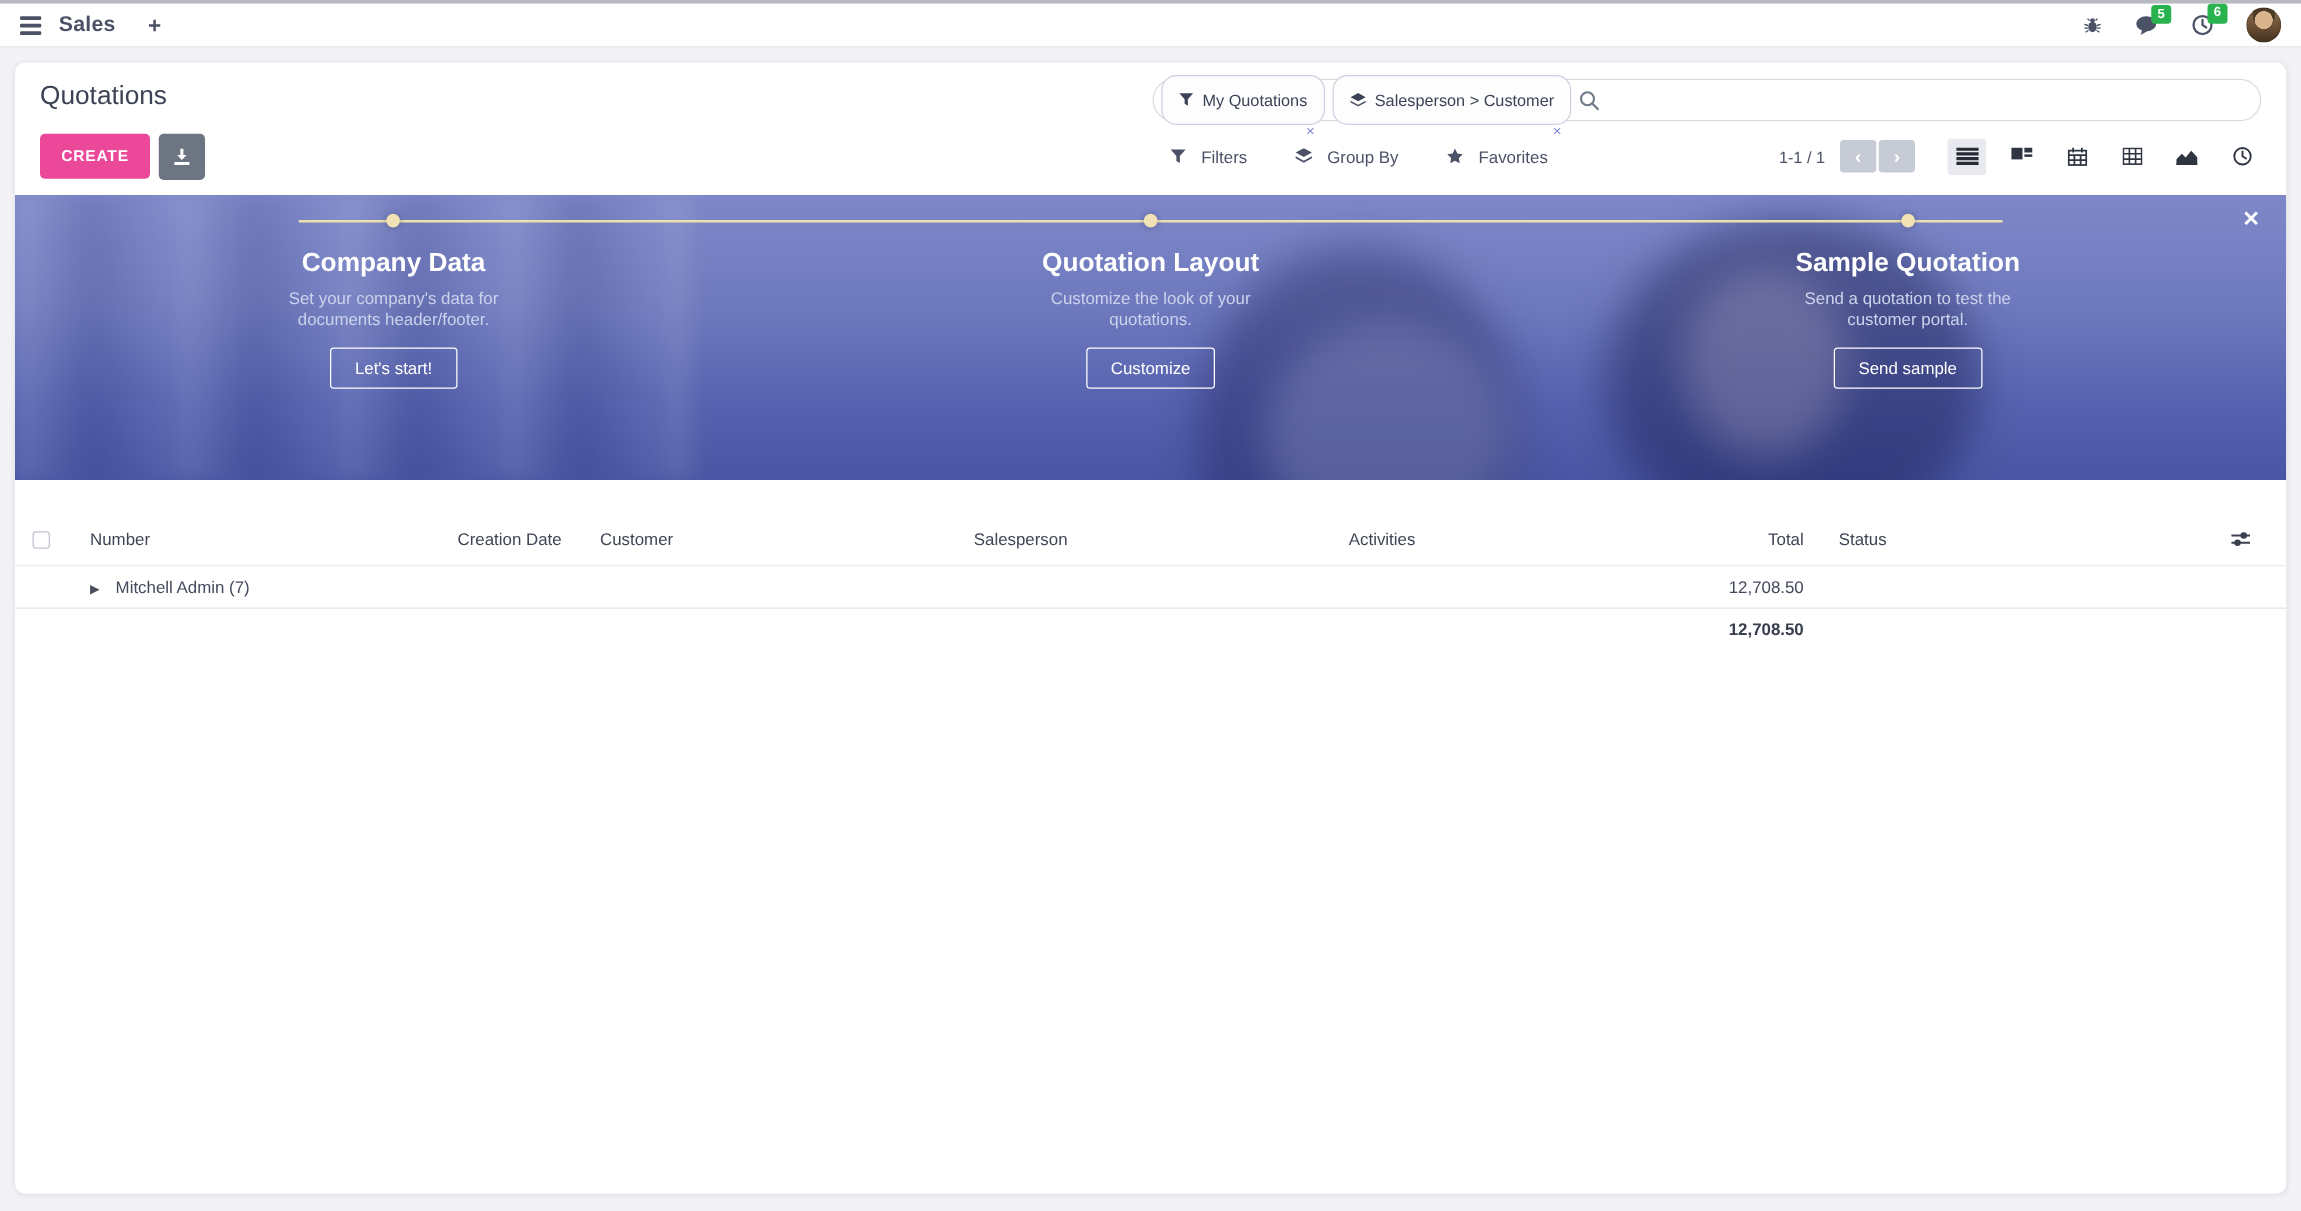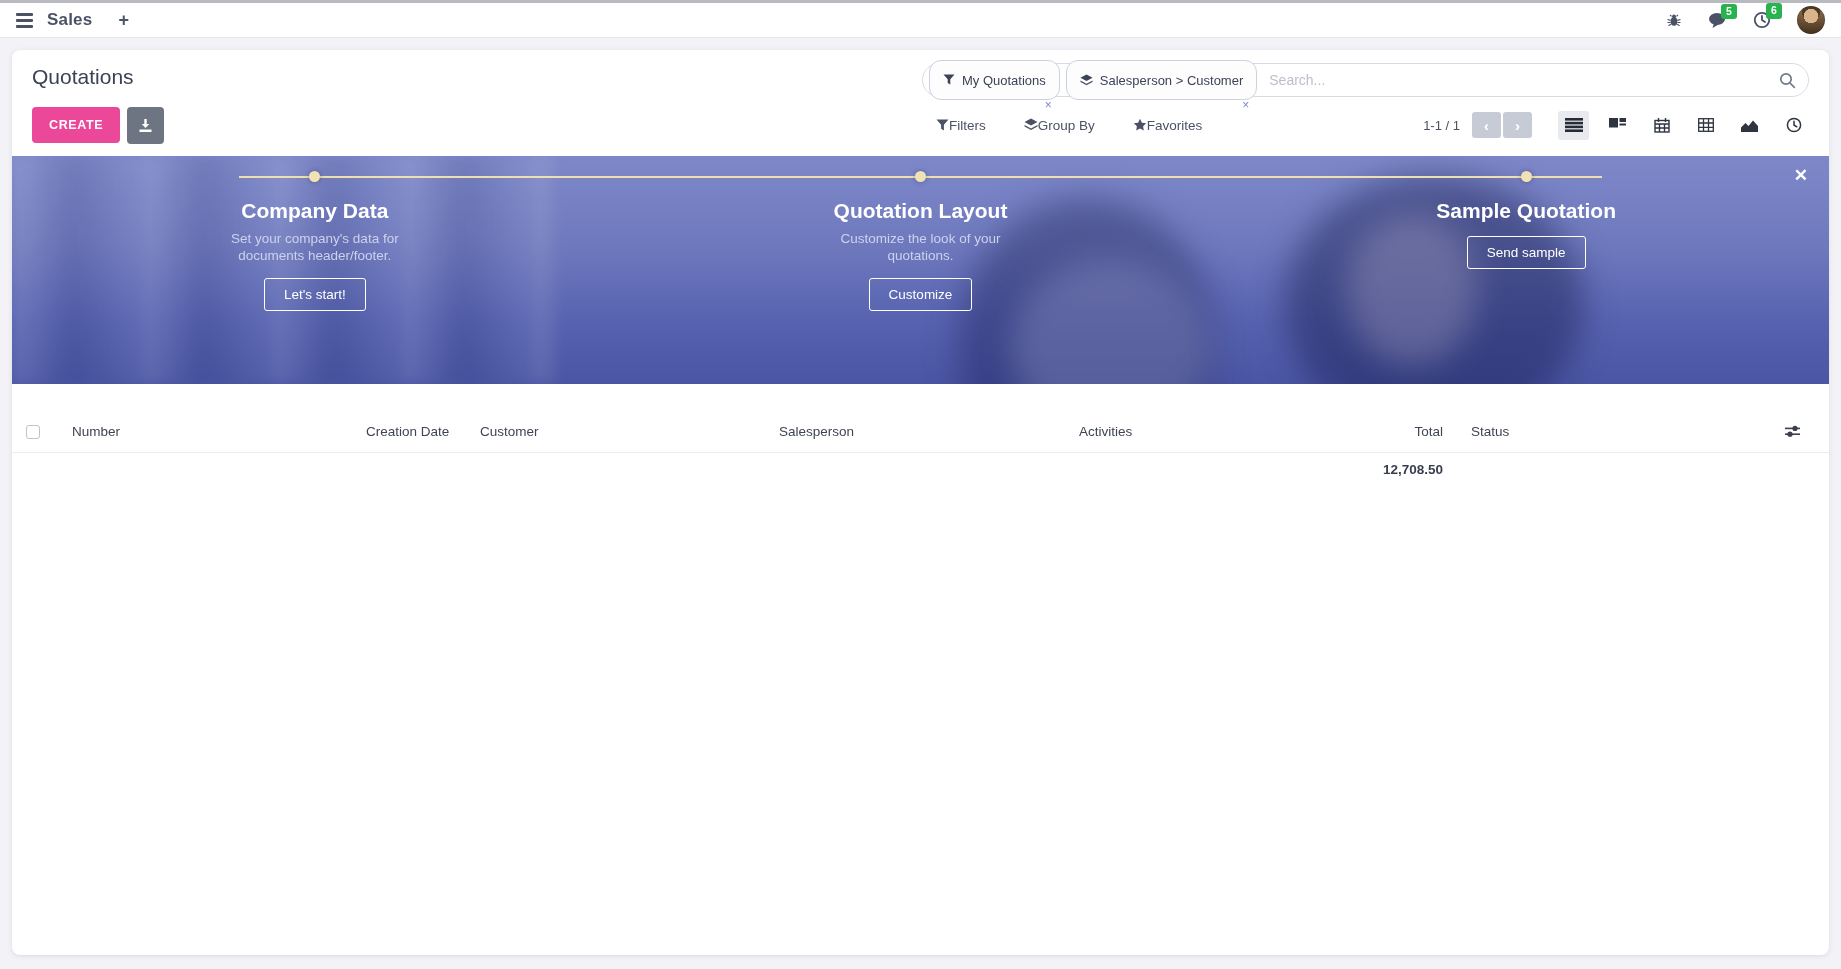--- a/index.html
+++ b/index.html
@@ -65,21 +65,21 @@
     font-family:inherit; font-size:12.5px; font-weight:700; letter-spacing:.6px;
     padding:11px 17px; border-radius:4px;
   }
   .btn-download {
     background:#6d7482; border:none; cursor:pointer; margin-left:7px;
     width:37px; height:37px; border-radius:4px;
     display:inline-flex; align-items:center; justify-content:center;
   }
   .cp-right { margin-left:auto; width:887px; display:flex; align-items:center; }
   .search-menus { display:flex; gap:38px; padding-left:14px; }
-  .menu-item { display:inline-flex; align-items:center; gap:0; font-size:13.5px; color:#4b5266; cursor:pointer; }
+  .menu-item { display:inline-flex; align-items:center; gap:12px; font-size:13.5px; color:#4b5266; cursor:pointer; }
   .pager { margin-left:auto; display:flex; align-items:center; gap:12px; }
   .pager-text { font-size:13px; color:#4b5266; }
   .pager-btns { display:flex; gap:2px; }
   .pager-btn {
     width:29px; height:26px; background:#c7cbd5; border:none; border-radius:3px;
     color:#fff; font-size:15px; font-weight:700; cursor:pointer; line-height:1;
     display:inline-flex; align-items:center; justify-content:center; font-family:inherit;
   }
   .view-switcher { display:flex; gap:13px; margin-left:26px; align-items:center; }
   .vs-item {
@@ -191,21 +191,20 @@
             <span class="facet-x">×</span>
           </div>
           <div class="facet">
             <svg width="13" height="13" viewBox="0 0 14 14" fill="#3c4356">
               <path d="M7 0.5L13.5 4 7 7.5 0.5 4z"></path>
               <path d="M0.5 7L7 10.5 13.5 7 13.5 8.6 7 12.1 0.5 8.6z" opacity=".9"></path>
             </svg>
             <span>Salesperson &gt; Customer</span>
             <span class="facet-x">×</span>
           </div>
-          <span class="search-placeholder">Search...</span>
           <svg width="17" height="17" viewBox="0 0 17 17" fill="none" stroke="#717a8a" stroke-width="1.7">
             <circle cx="7" cy="7" r="5.2"></circle>
             <path d="M11 11l4.3 4.3" stroke-linecap="round"></path>
           </svg>
         </div>
       </div>
 
       <div class="cp-row2">
         <button class="btn-create">CREATE</button>
         <button class="btn-download">
@@ -309,20 +308,21 @@
         </div>
         <div class="step">
           <span class="dot"></span>
           <div class="step-title">Quotation Layout</div>
           <div class="step-desc">Customize the look of your quotations.</div>
           <button class="step-btn">Customize</button>
         </div>
         <div class="step">
           <span class="dot"></span>
           <div class="step-title">Sample Quotation</div>
+          <div class="step-desc">Send a quotation to test the customer portal.</div>
           <button class="step-btn">Send sample</button>
         </div>
       </div>
     </div>
 
     <div class="table-area">
       <table>
         <colgroup>
           <col style="width:46px">
             <col style="width:294px">
@@ -348,20 +348,30 @@
               <svg width="15" height="13" viewBox="0 0 15 13">
                 <rect x="0" y="2.6" width="15" height="1.6" fill="#3a4050"></rect>
                 <circle cx="10" cy="3.4" r="2.6" fill="#3a4050"></circle>
                 <rect x="0" y="8.4" width="15" height="1.6" fill="#3a4050"></rect>
                 <circle cx="5" cy="9.2" r="2.6" fill="#3a4050"></circle>
               </svg>
             </th>
           </tr>
         </thead>
         <tbody>
+          <tr class="group-row">
+            <td></td>
+            <td colspan="5">
+              <span class="group-caret">▶</span>
+              <span>Mitchell Admin (7)</span>
+            </td>
+            <td class="num">12,708.50</td>
+            <td></td>
+              <td></td>
+          </tr>
           <tr class="footer-row">
             <td></td>
               <td colspan="5"></td>
             <td class="num">12,708.50</td>
             <td></td>
               <td></td>
           </tr>
         </tbody>
       </table>
     </div>

